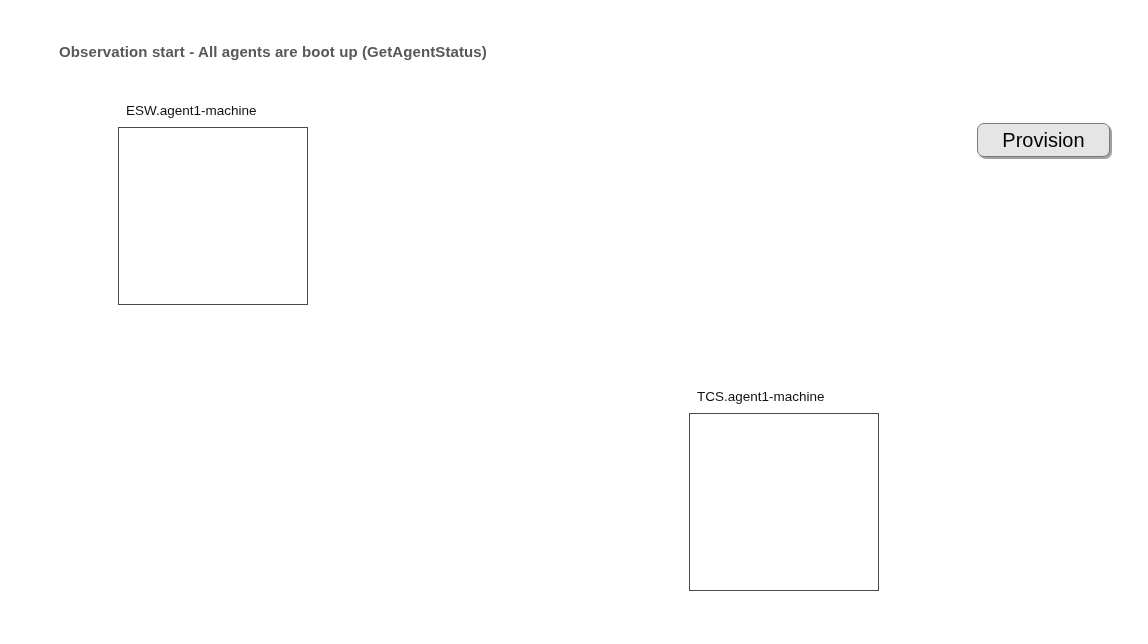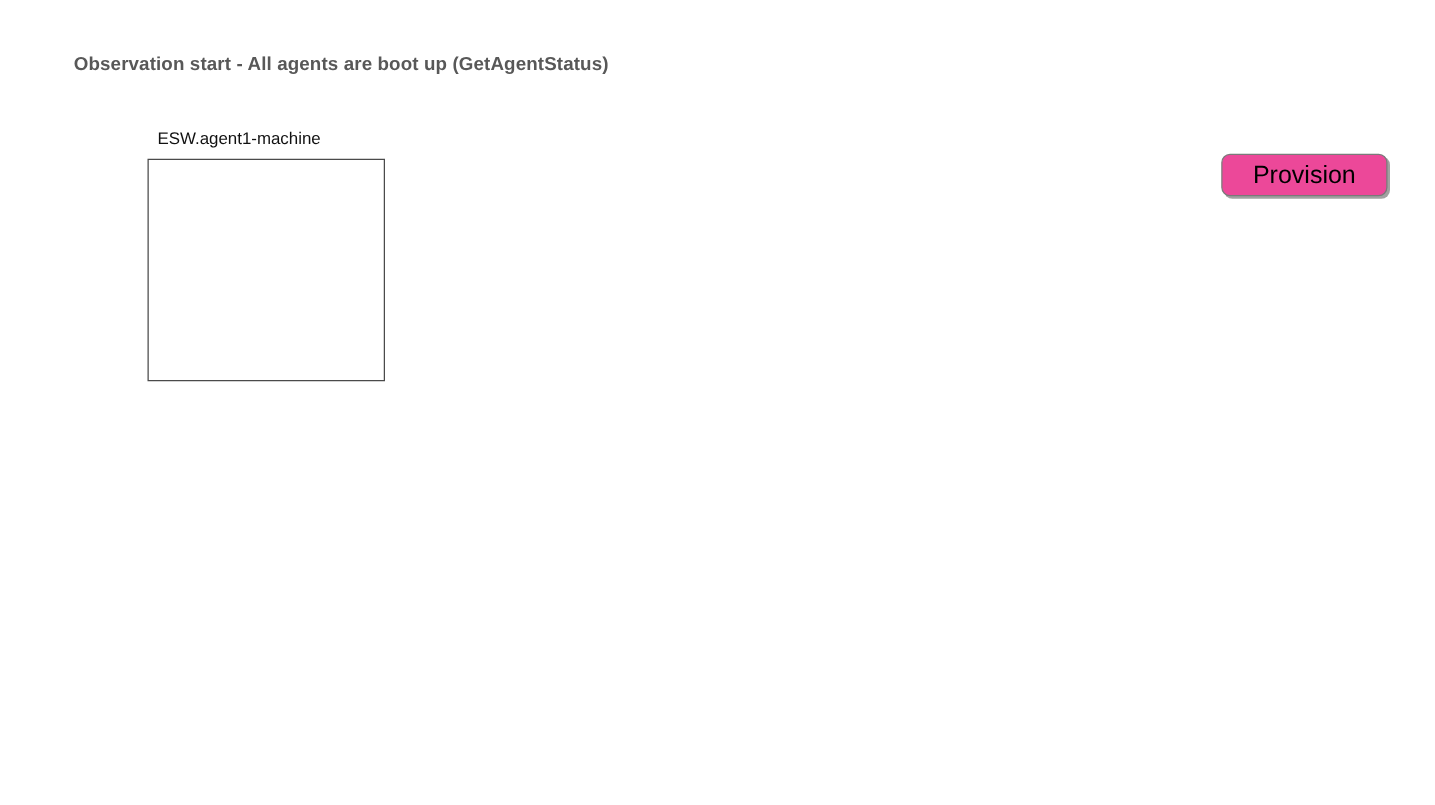--- a/index.html
+++ b/index.html
@@ -58,21 +58,21 @@
   .panel-r1c0 { left: 84px;  top: 389px; }
   .panel-r1c1 { left: 689px; top: 389px; }
 
   
   .provision-button {
     position: absolute;
     left: 977px;
     top: 123px;
     width: 133px;
     height: 34px;
-    background: #ec4899;
+    background: #e5e5e5;
     border: 1px solid #7a7a7a;
     border-radius: 7px;
     box-shadow: 2px 2px 0 0 rgba(130,130,130,0.75);
     box-sizing: border-box;
     display: flex;
     align-items: center;
     justify-content: center;
     cursor: pointer;
     padding: 0;
     font-family: "Liberation Sans", sans-serif;
@@ -91,18 +91,22 @@
 
   <div class="page-title">Observation start - All agents are boot up (GetAgentStatus)</div>
 
   <div class="agent-panel panel-r0c0">
     <div class="agent-label">ESW.agent1-machine</div>
     <div class="agent-box"></div>
   </div>
 
 
 
+  <div class="agent-panel panel-r1c1">
+    <div class="agent-label">TCS.agent1-machine</div>
+    <div class="agent-box"></div>
+  </div>
 
   <button class="provision-button">
     <span class="btn-label">Provision</span>
   </button>
 
 </div>
 
 </body></html>

